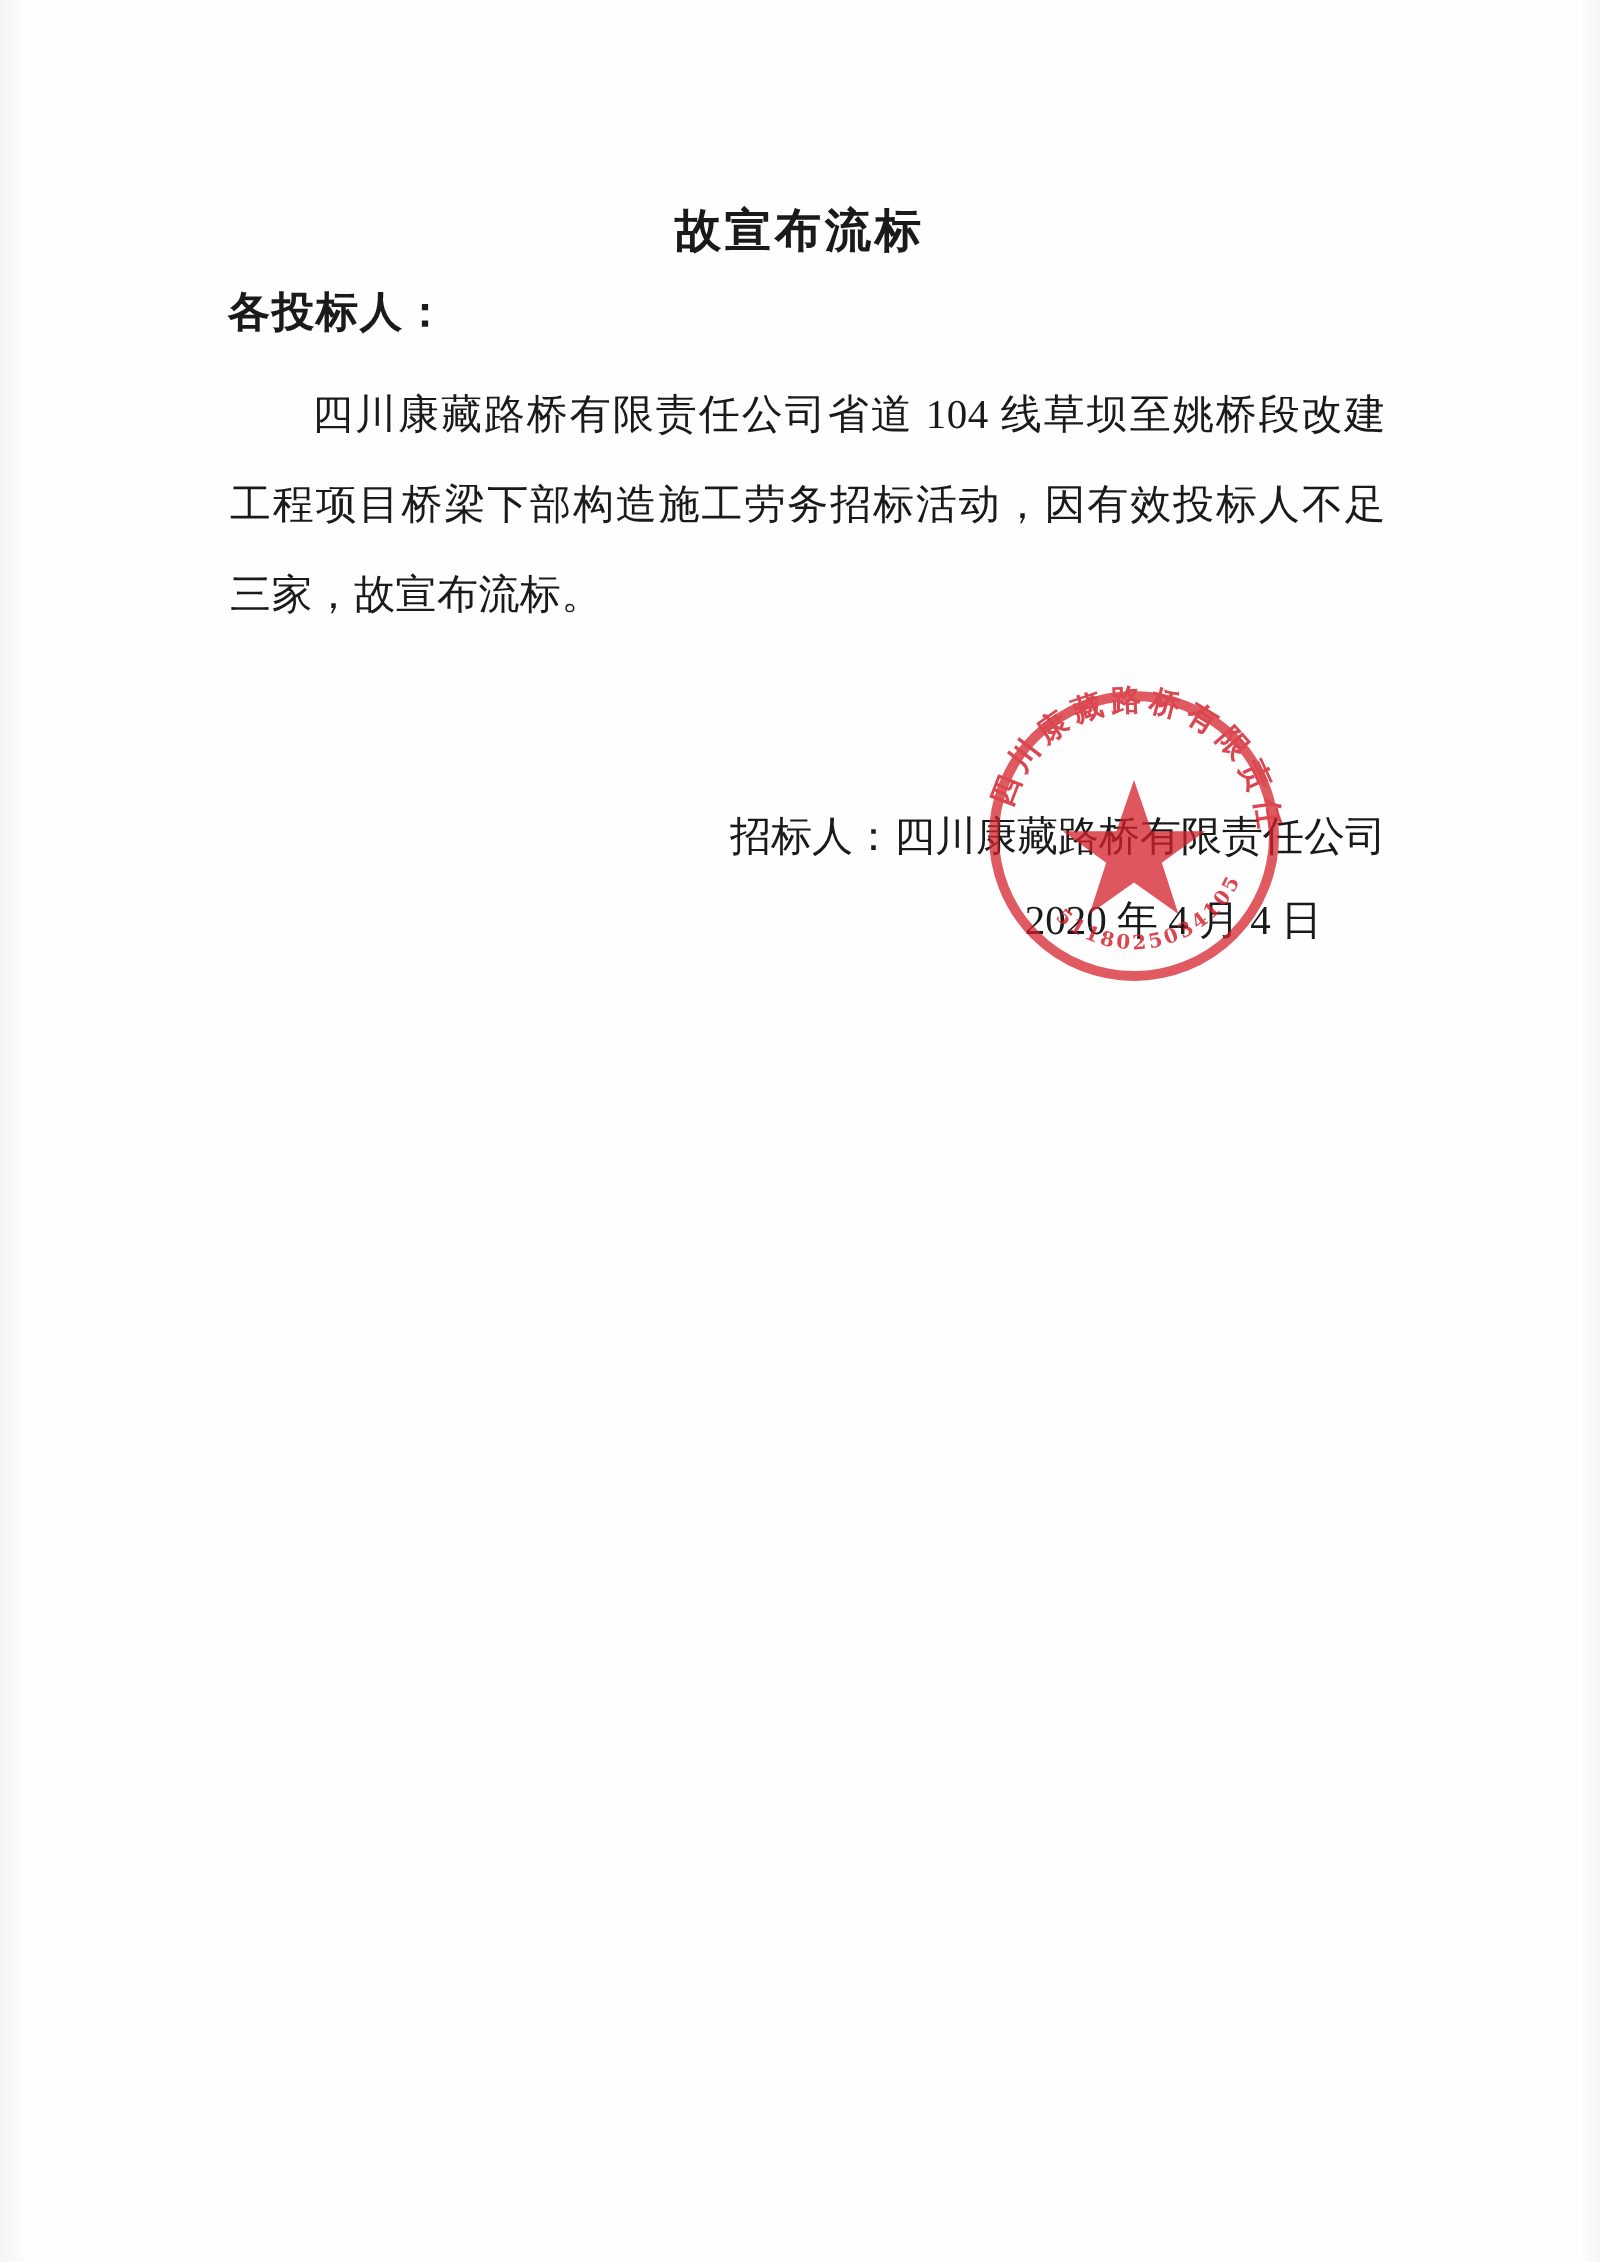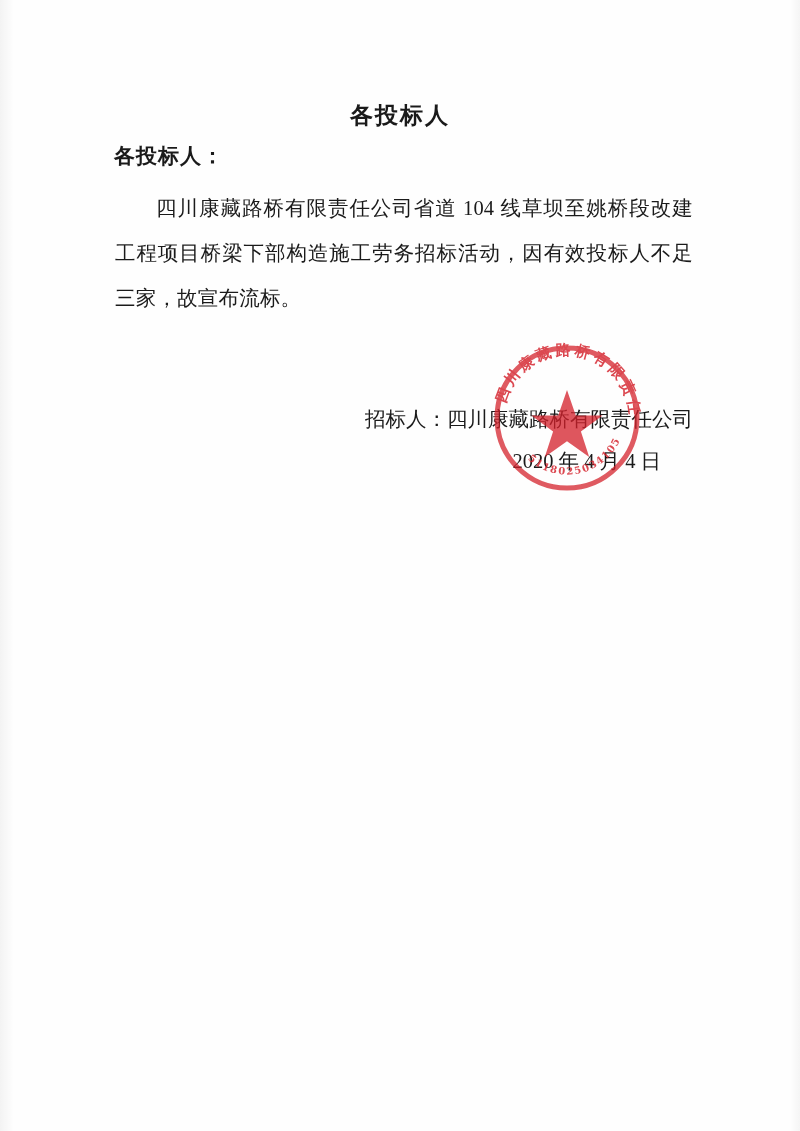--- a/index.html
+++ b/index.html
@@ -108,21 +108,21 @@
     font-family: "DejaVu Serif", "Liberation Serif", serif;
     fill: #d4202a;
     font-weight: bold;
   }
 </style>
 </head>
 <body>
 
 <div class="page">
 
-  <div class="doc-title">各投标人</div>
+  <div class="doc-title">故宣布流标</div>
 
   <div class="salutation">各投标人：</div>
 
   <div class="body-text">四川康藏路桥有限责任公司省道 104 线草坝至姚桥段改建工程项目桥梁下部构造施工劳务招标活动，因有效投标人不足三家，故宣布流标。</div>
 
   <div class="signature-block">
     <span class="sig-line"><span>招标人：</span><span>四川康藏路桥有限责任公司</span></span>
     <span class="sig-line sig-date">2020 年 4 月 4 日</span>
   </div>
 

